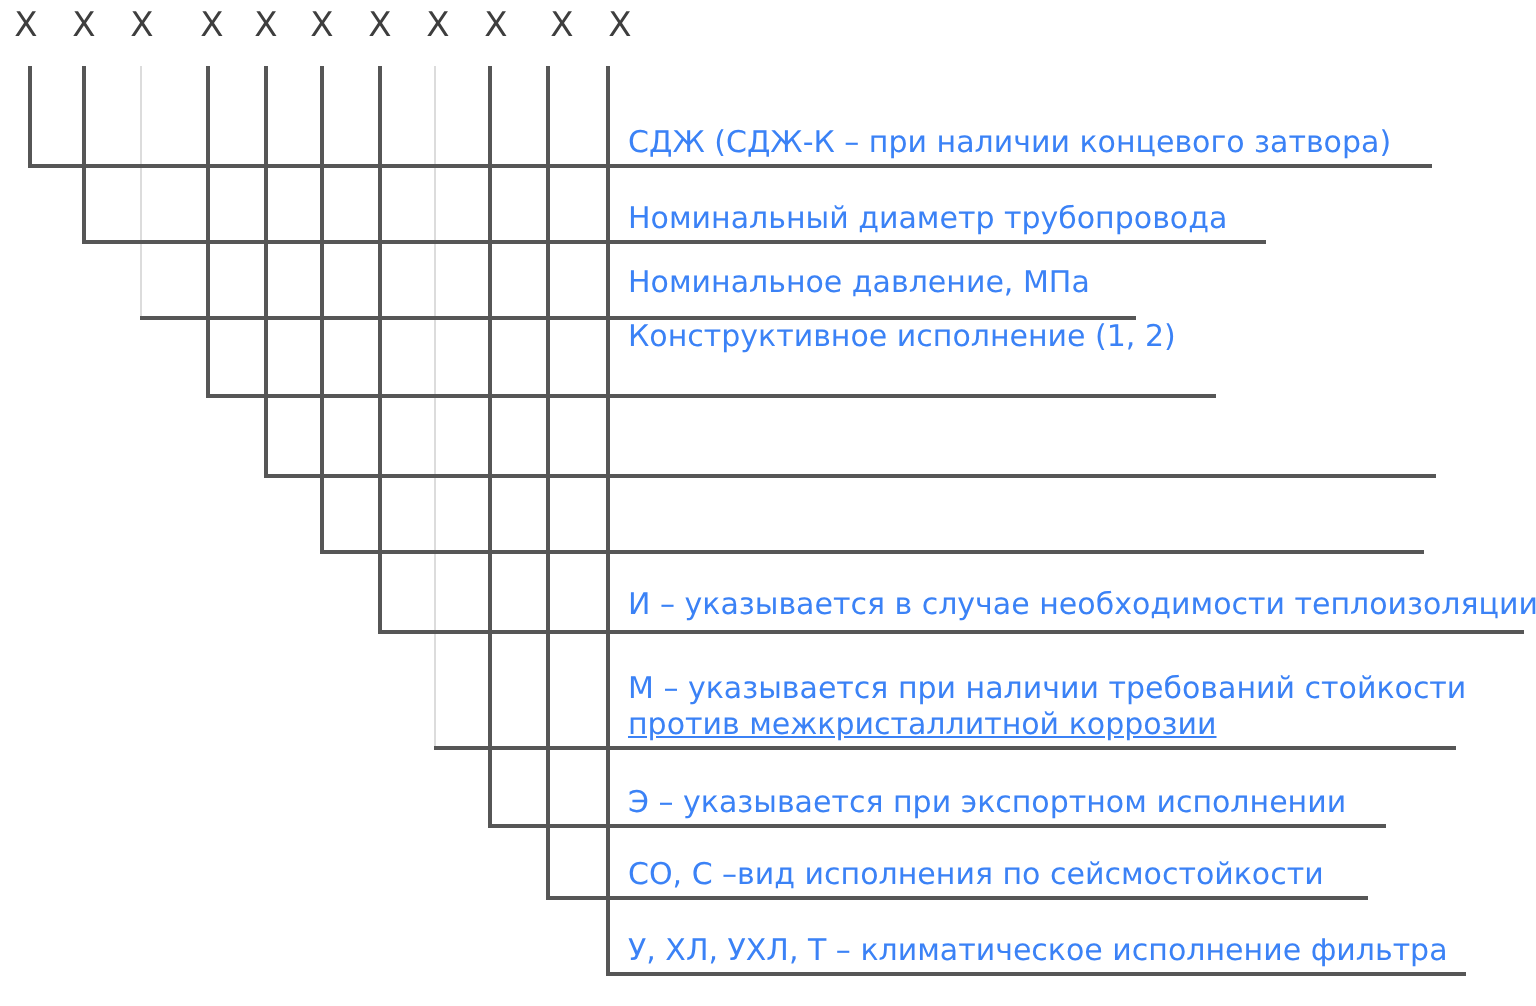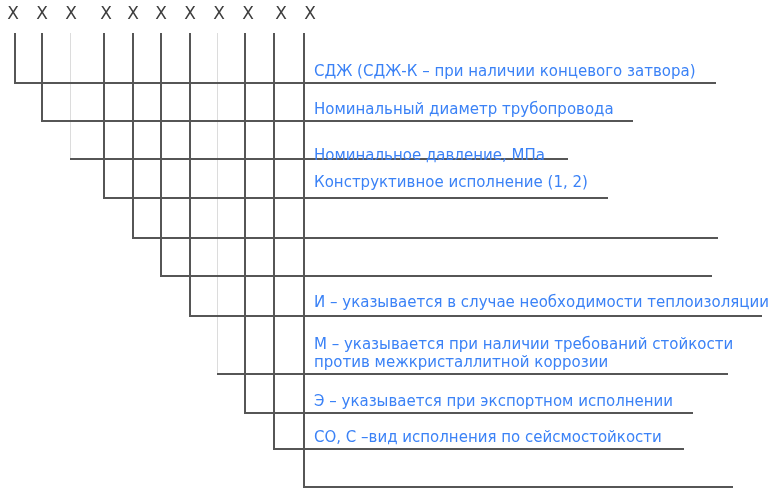--- a/index.html
+++ b/index.html
@@ -40,21 +40,21 @@
     background: #565656;
   }
   .branch-label {
     position: absolute;
     left: 314px;
     font-size: 15px;
     line-height: 18px;
     color: #3b82f6;
     white-space: nowrap;
   }
-  .branch-label .l2 { display: block; }
+  .branch-label .l2 { display: block; text-decoration: underline; }
 </style>
 </head>
 <body>
 
 <div class="canvas">
 
   <span class="xmark" style="left:13px">Х</span>
   <span class="xmark" style="left:42px">Х</span>
   <span class="xmark" style="left:71px">Х</span>
   <span class="xmark" style="left:106px">Х</span>
@@ -85,23 +85,24 @@
   <div class="hline" style="left:132px; top:237px; width:586px"></div>
   <div class="hline" style="left:160px; top:275px; width:552px"></div>
   <div class="hline" style="left:189px; top:315px; width:573px"></div>
   <div class="hline" style="left:217px; top:373px; width:511px"></div>
   <div class="hline" style="left:244px; top:412px; width:449px"></div>
   <div class="hline" style="left:273px; top:448px; width:411px"></div>
   <div class="hline" style="left:303px; top:486px; width:430px"></div>
 
   <div class="branch-label" style="top:62px">СДЖ (СДЖ-К – при наличии концевого затвора)</div>
   <div class="branch-label" style="top:100px">Номинальный диаметр трубопровода</div>
-  <div class="branch-label" style="top:146px">Номинальное давление, МПа</div>
-  <div class="branch-label" style="top:173px">Конструктивное исполнение (1, 2)</div>
+  <div class="branch-label" style="top:132px">Номинальное давление, МПа</div>
+  <div class="branch-label" style="top:159px">Конструктивное исполнение (1, 2)</div>
   <div class="branch-label" style="top:293px">И – указывается в случае необходимости теплоизоляции</div>
   <div class="branch-label" style="top:335px">
     <span class="l1">М – указывается при наличии требований стойкости</span>
     <span class="l2">против межкристаллитной коррозии</span>
   </div>
   <div class="branch-label" style="top:428px">СО, С –вид исполнения по сейсмостойкости</div>
   <div class="branch-label" style="top:392px">Э – указывается при экспортном исполнении</div>
+  <div class="branch-label" style="top:466px">У, ХЛ, УХЛ, Т – климатическое исполнение фильтра</div>
 
 </div>
 
 </body></html>

